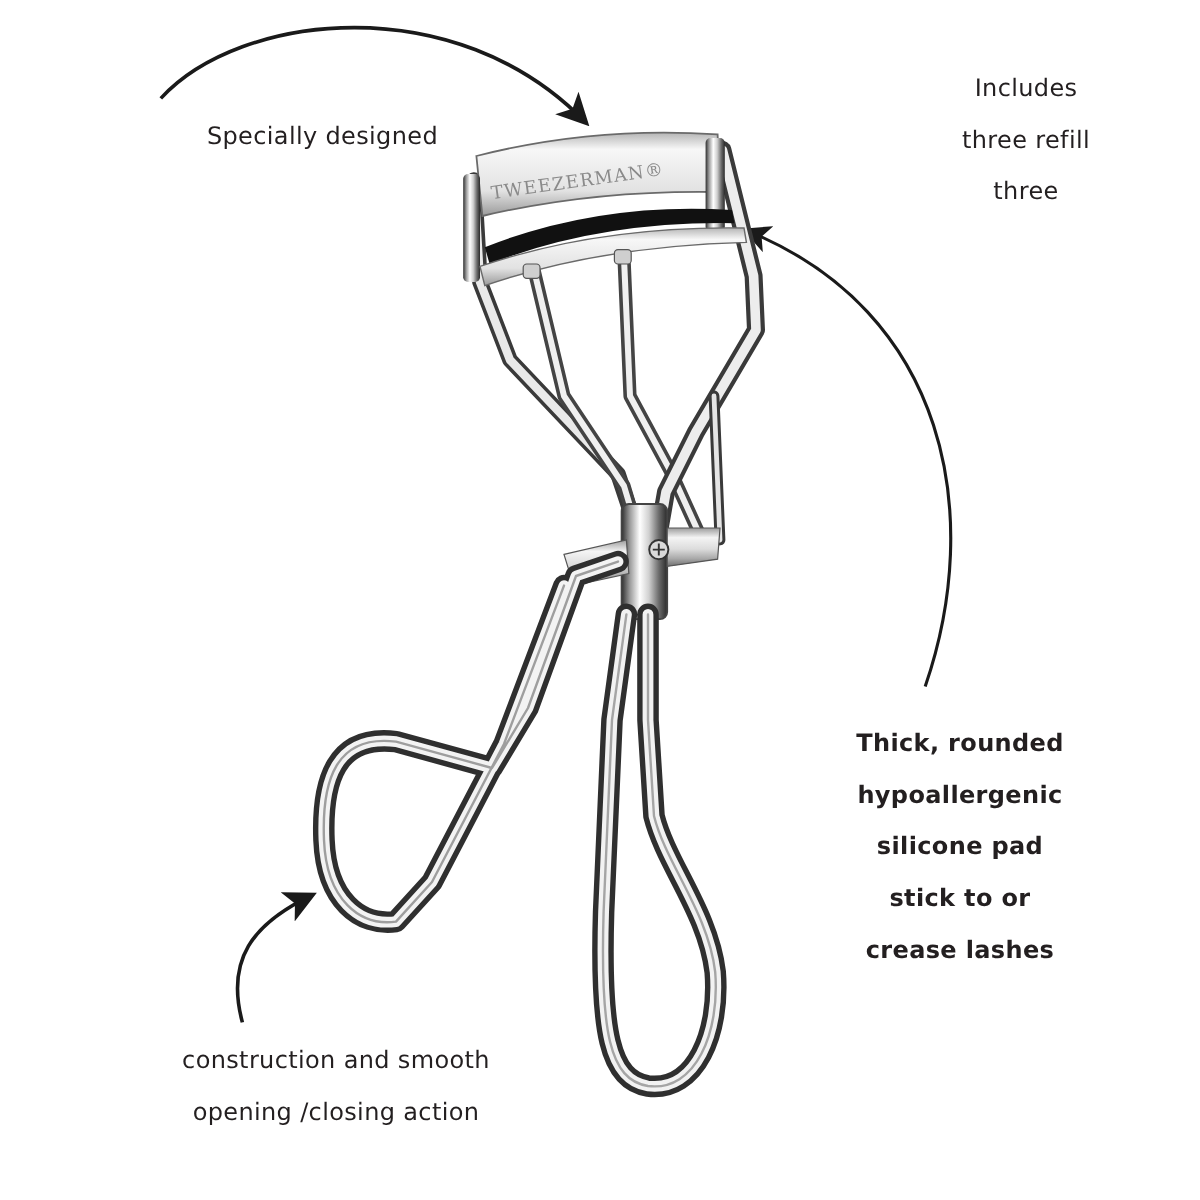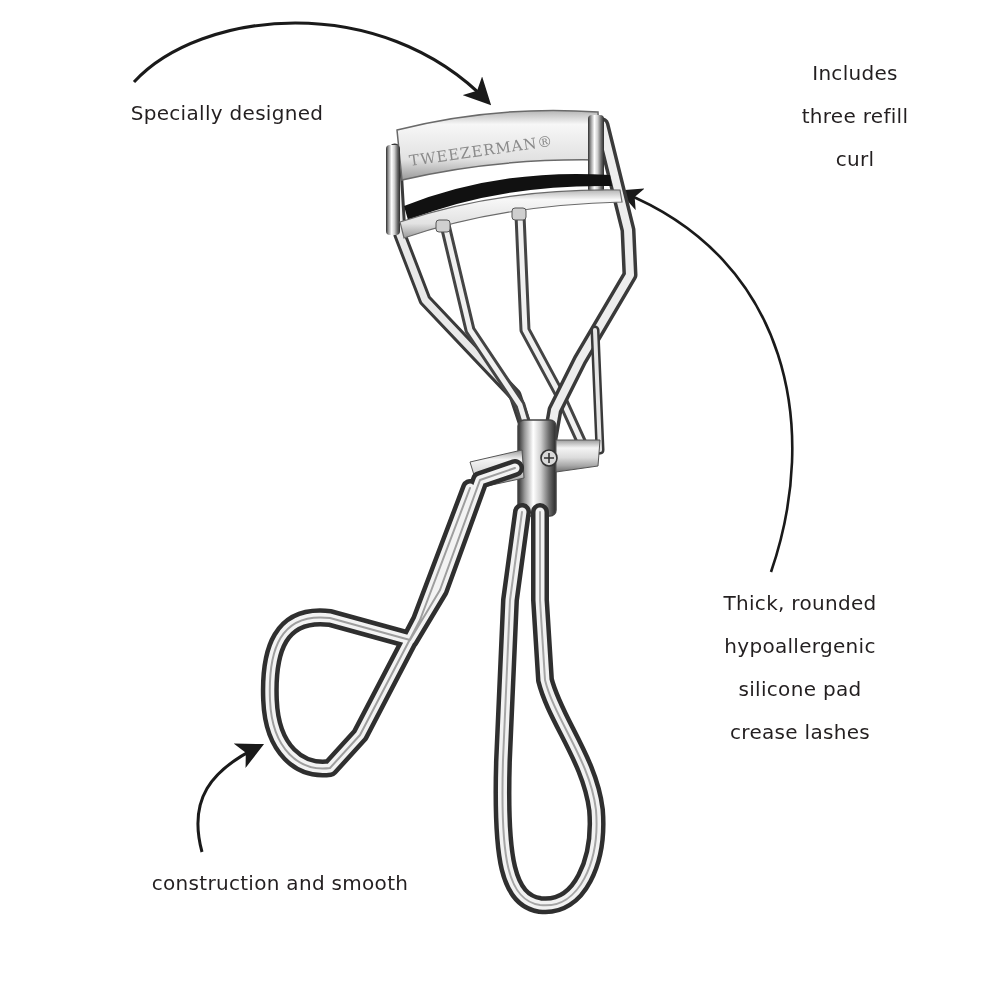--- a/index.html
+++ b/index.html
@@ -18,23 +18,23 @@
     }
     .callout {
       position: absolute;
       text-align: center;
       font-size: 20px;
       line-height: 43px;
       letter-spacing: 0.3px;
       color: #231f20;
     }
     .callout .line { display: block; white-space: nowrap; }
-    #callout-eye-shapes   { left: 72px;  top: 92px;  width: 310px; }
+    #callout-eye-shapes   { left: 55px;  top: 92px;  width: 310px; text-align: right; }
     #callout-refill-pads  { left: 760px; top: 52px;  width: 190px; }
-    #callout-silicone-pad { left: 640px; top: 582px; width: 320px; }
+    #callout-silicone-pad { left: 640px; top: 598px; width: 320px; font-weight: bold; }
     #callout-construction { left: 80px;  top: 862px; width: 400px; }
     svg.art {
       position: absolute;
       left: 0; top: 0;
       width: 1000px; height: 1000px;
     }
     .brand-emboss {
       font-family: "DejaVu Serif", "Liberation Serif", serif;
       font-size: 15px;
       letter-spacing: 1px;
@@ -131,27 +131,29 @@
     </g>
   </svg>
 
   <div class="callout" id="callout-eye-shapes">
     <span class="line">Specially designed</span>
   </div>
 
   <div class="callout" id="callout-refill-pads">
     <span class="line">Includes</span>
     <span class="line">three refill</span>
-    <span class="line">curl</span>
+    <span class="line">three</span>
   </div>
 
   <div class="callout" id="callout-silicone-pad">
     <span class="line">Thick, rounded</span>
     <span class="line">hypoallergenic</span>
     <span class="line">silicone pad</span>
+    <span class="line">stick to or</span>
     <span class="line">crease lashes</span>
   </div>
 
   <div class="callout" id="callout-construction">
     <span class="line">construction and smooth</span>
+    <span class="line">opening /closing action</span>
   </div>
 
 </div>
 
 </body></html>

